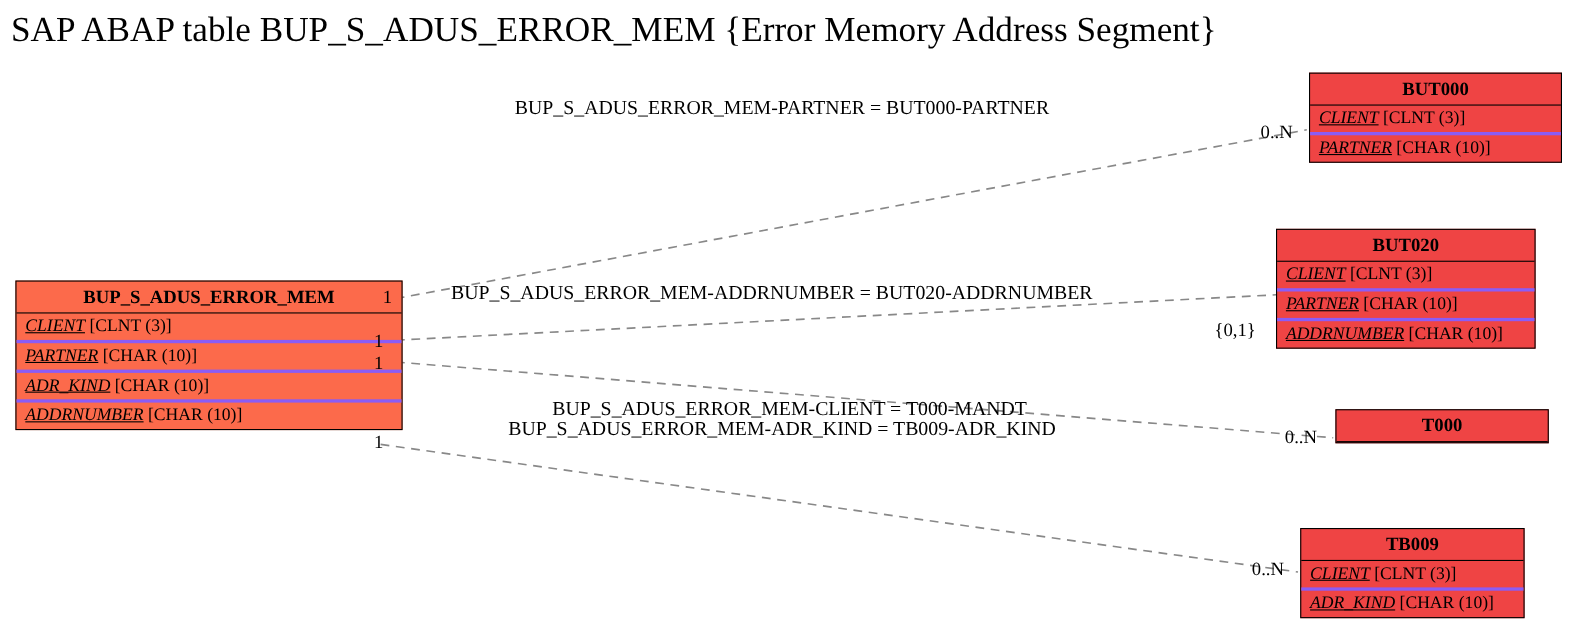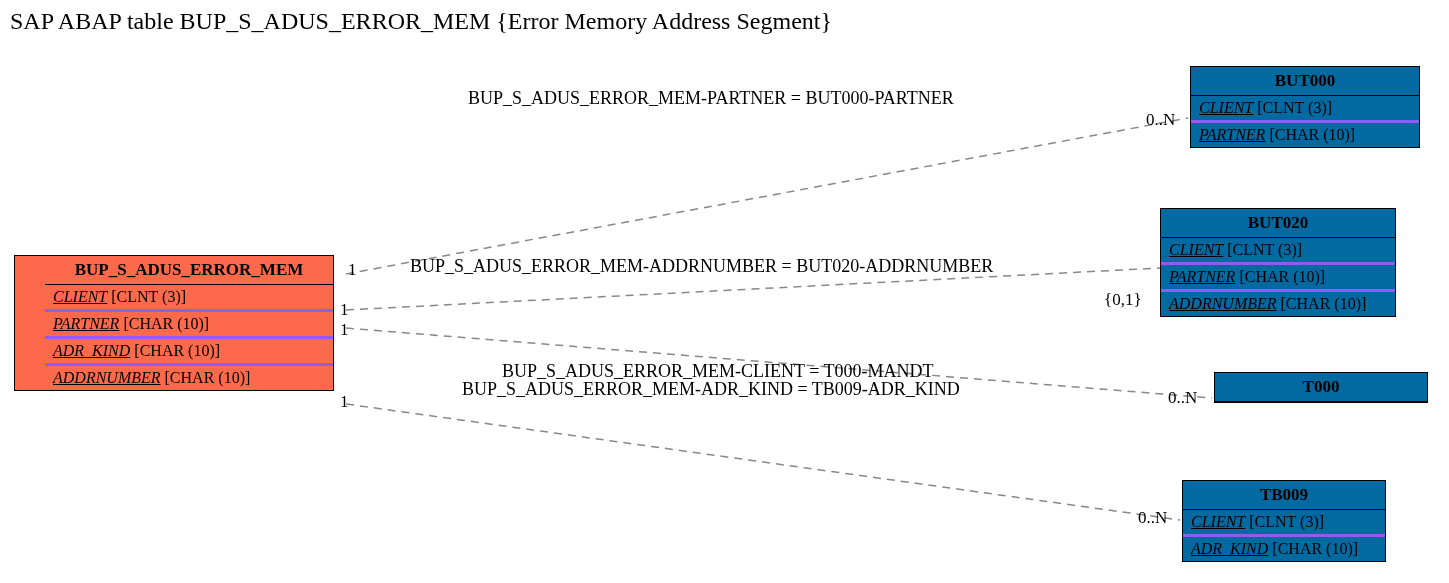--- a/index.html
+++ b/index.html
@@ -10,21 +10,21 @@
     background: #fff;
     width: 1449px;
     height: 583px;
     position: relative;
     overflow: hidden;
   }
   .title {
     position: absolute;
     top: 8px;
     left: 10px;
-    font-size: 24px;
+    font-size: 32px;
     color: #000;
   }
   .entity {
     position: absolute;
     border: 1px solid #000;
   }
   .entity .hdr {
     font-weight: bold;
     text-align: center;
     padding: 4px 10px;
@@ -34,21 +34,21 @@
   .entity .row {
     padding: 3px 8px;
     border-bottom: 3px solid #8b5cf6;
     font-size: 16px;
     white-space: nowrap;
   }
   .entity .row:last-child { border-bottom: none; }
   .entity .row .fld { font-style: italic; text-decoration: underline; }
   .entity .row .typ { font-style: normal; }
   .main { background: #fc6a4b; }
-  .ref  { background: #0369a1; }
+  .ref  { background: #ef4444; }
   .rel-label {
     position: absolute;
     font-size: 18px;
     color: #000;
     white-space: nowrap;
   }
   .card {
     position: absolute;
     font-size: 17px;
     color: #000;
@@ -75,42 +75,42 @@
 
   <line x1="346" y1="310" x2="1160" y2="268"></line>
 
   <line x1="346" y1="328" x2="1212" y2="398"></line>
 
   <line x1="346" y1="404" x2="1180" y2="520"></line>
 </svg>
 
 <div class="title">SAP ABAP table BUP_S_ADUS_ERROR_MEM {Error Memory Address Segment}</div>
 
-<div class="entity main" style="left:14px; top:255px; width:320px;padding-left:30px;">
+<div class="entity main" style="left:14px; top:255px; width:352px;">
   <div class="hdr">BUP_S_ADUS_ERROR_MEM</div>
   <div class="row"><span class="fld">CLIENT</span><span class="typ"> [CLNT (3)]</span></div>
   <div class="row"><span class="fld">PARTNER</span><span class="typ"> [CHAR (10)]</span></div>
   <div class="row"><span class="fld">ADR_KIND</span><span class="typ"> [CHAR (10)]</span></div>
   <div class="row"><span class="fld">ADDRNUMBER</span><span class="typ"> [CHAR (10)]</span></div>
 </div>
 
 <div class="entity ref" style="left:1190px; top:66px; width:230px;">
   <div class="hdr">BUT000</div>
   <div class="row"><span class="fld">CLIENT</span><span class="typ"> [CLNT (3)]</span></div>
   <div class="row"><span class="fld">PARTNER</span><span class="typ"> [CHAR (10)]</span></div>
 </div>
 
 <div class="entity ref" style="left:1160px; top:208px; width:236px;">
   <div class="hdr">BUT020</div>
   <div class="row"><span class="fld">CLIENT</span><span class="typ"> [CLNT (3)]</span></div>
   <div class="row"><span class="fld">PARTNER</span><span class="typ"> [CHAR (10)]</span></div>
   <div class="row"><span class="fld">ADDRNUMBER</span><span class="typ"> [CHAR (10)]</span></div>
 </div>
 
-<div class="entity ref" style="left:1214px; top:372px; width:214px;">
+<div class="entity ref" style="left:1214px; top:372px; width:194px;">
   <div class="hdr">T000</div>
 </div>
 
 <div class="entity ref" style="left:1182px; top:480px; width:204px;">
   <div class="hdr">TB009</div>
   <div class="row"><span class="fld">CLIENT</span><span class="typ"> [CLNT (3)]</span></div>
   <div class="row"><span class="fld">ADR_KIND</span><span class="typ"> [CHAR (10)]</span></div>
 </div>
 
 <div class="rel-label" style="left:468px; top:88px;font-family:Liberation Serif, serif;">BUP_S_ADUS_ERROR_MEM-PARTNER = BUT000-PARTNER</div>

